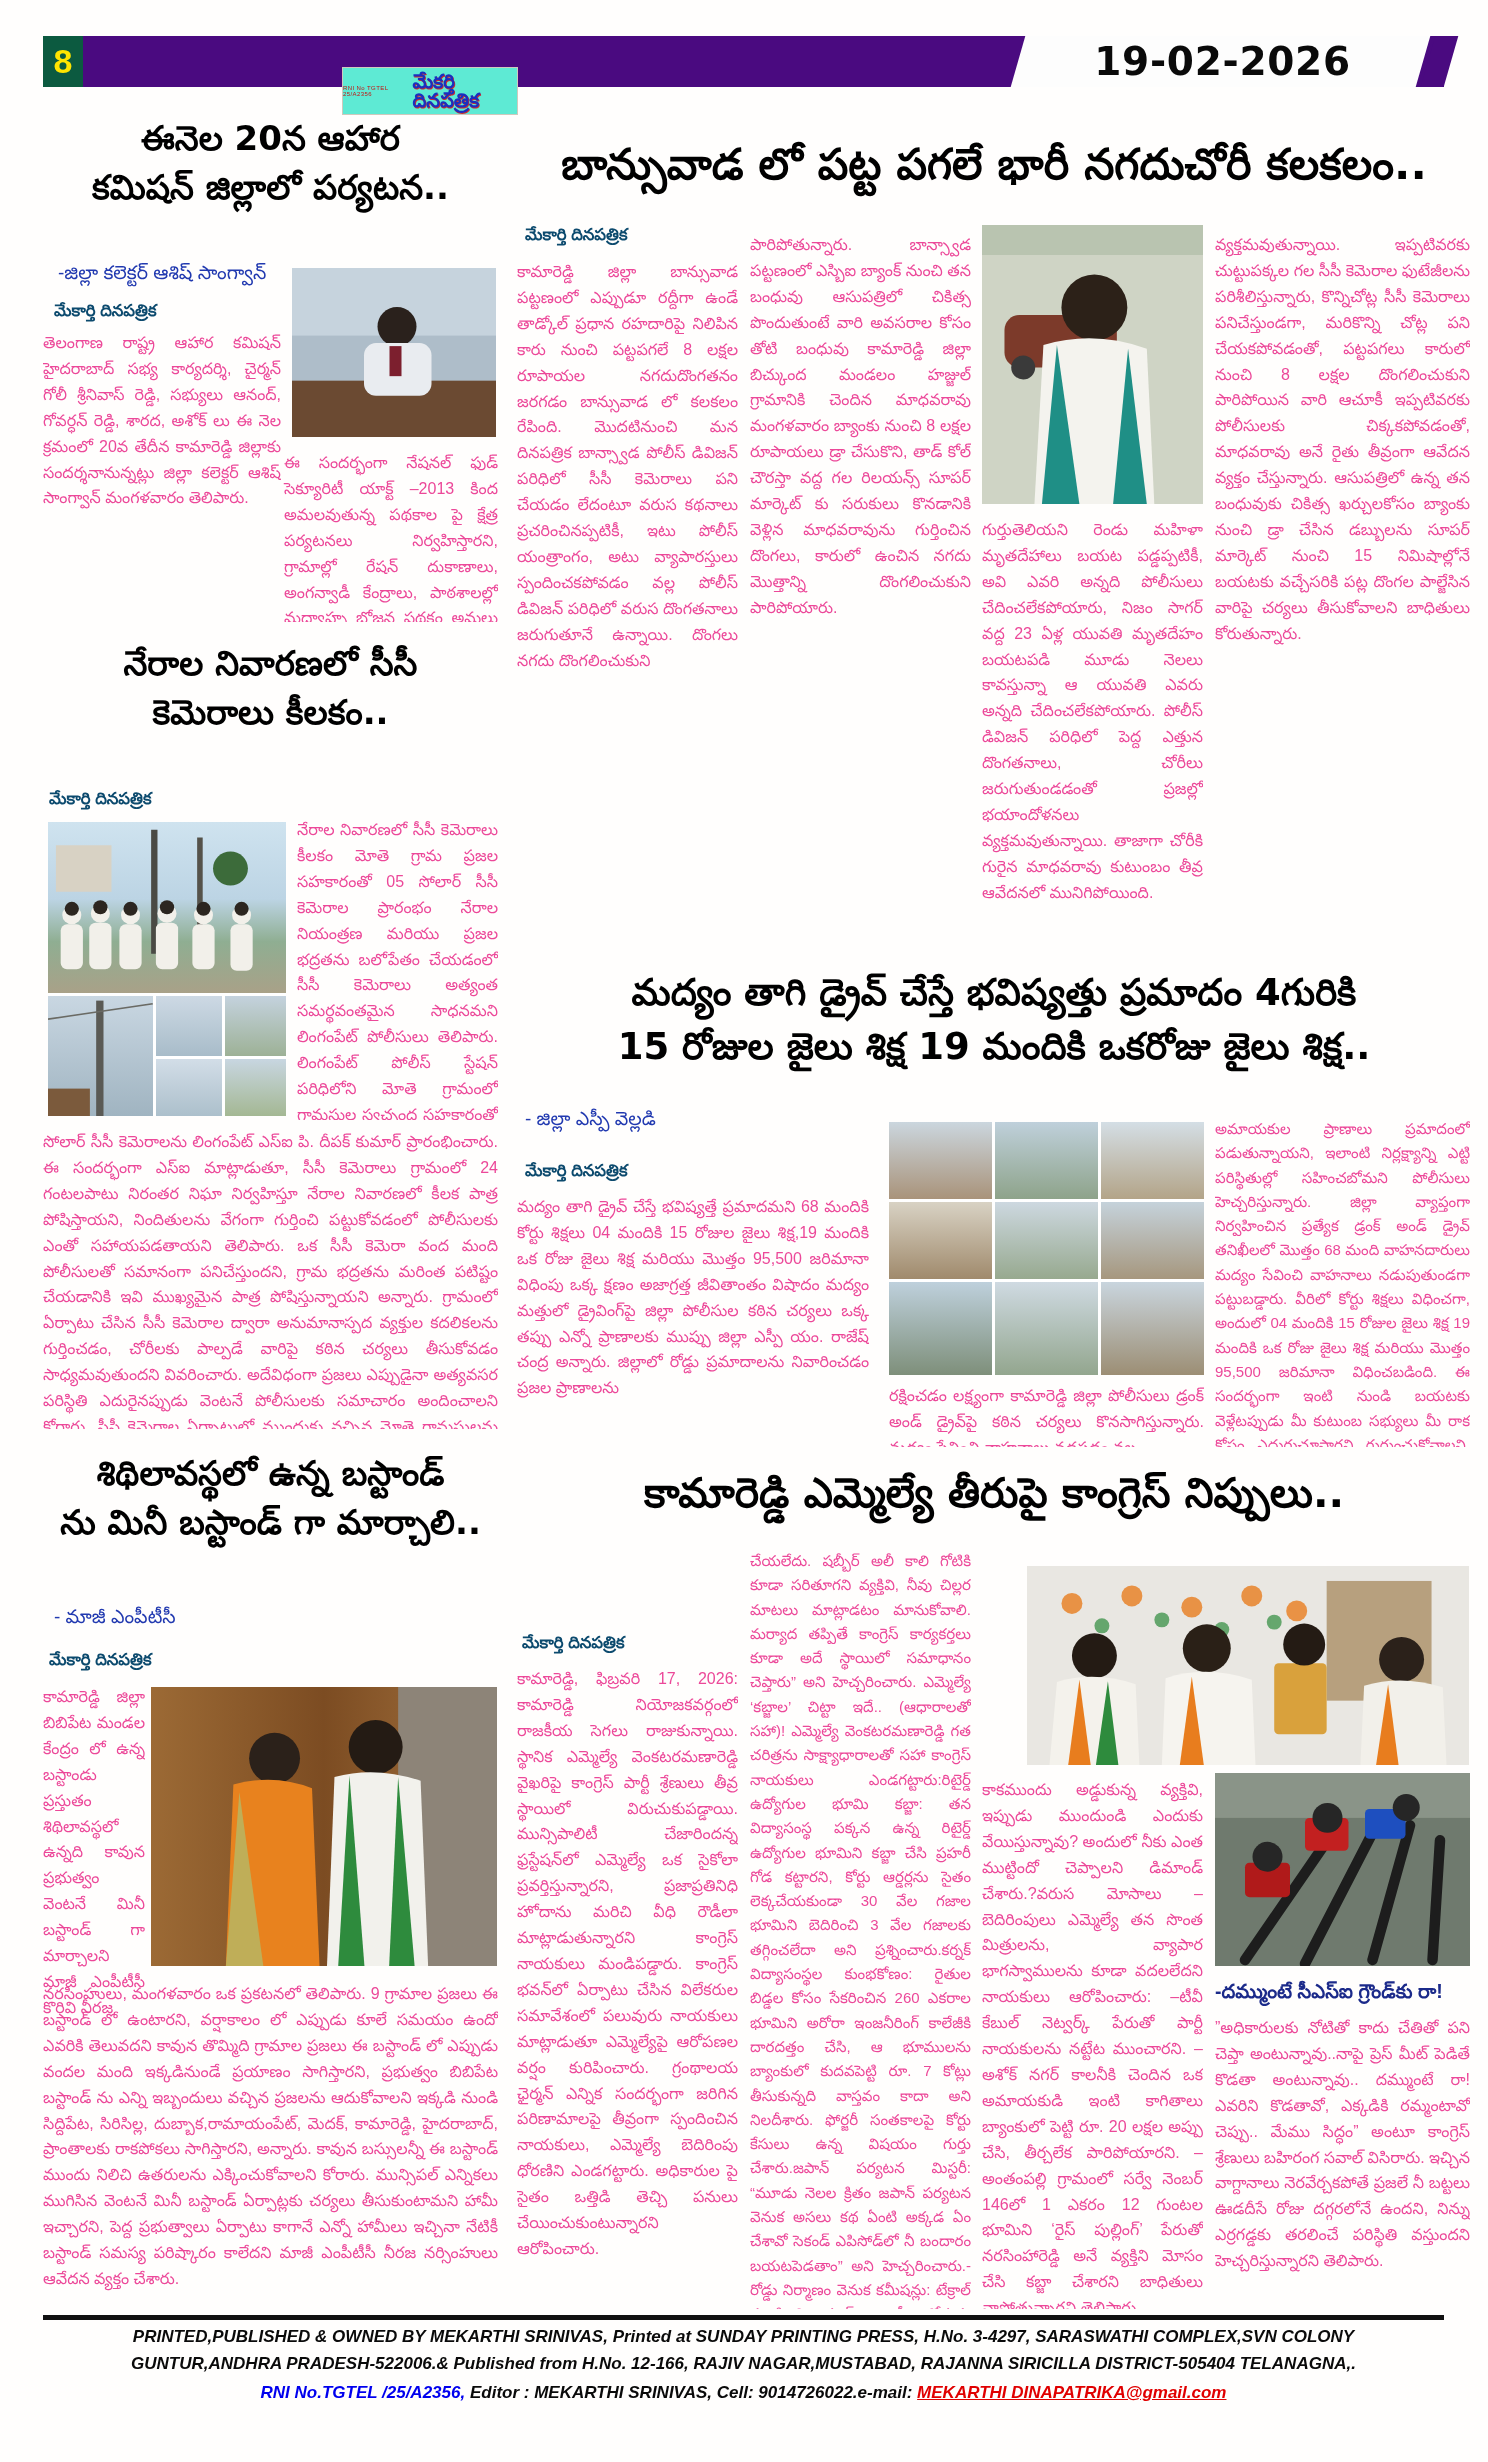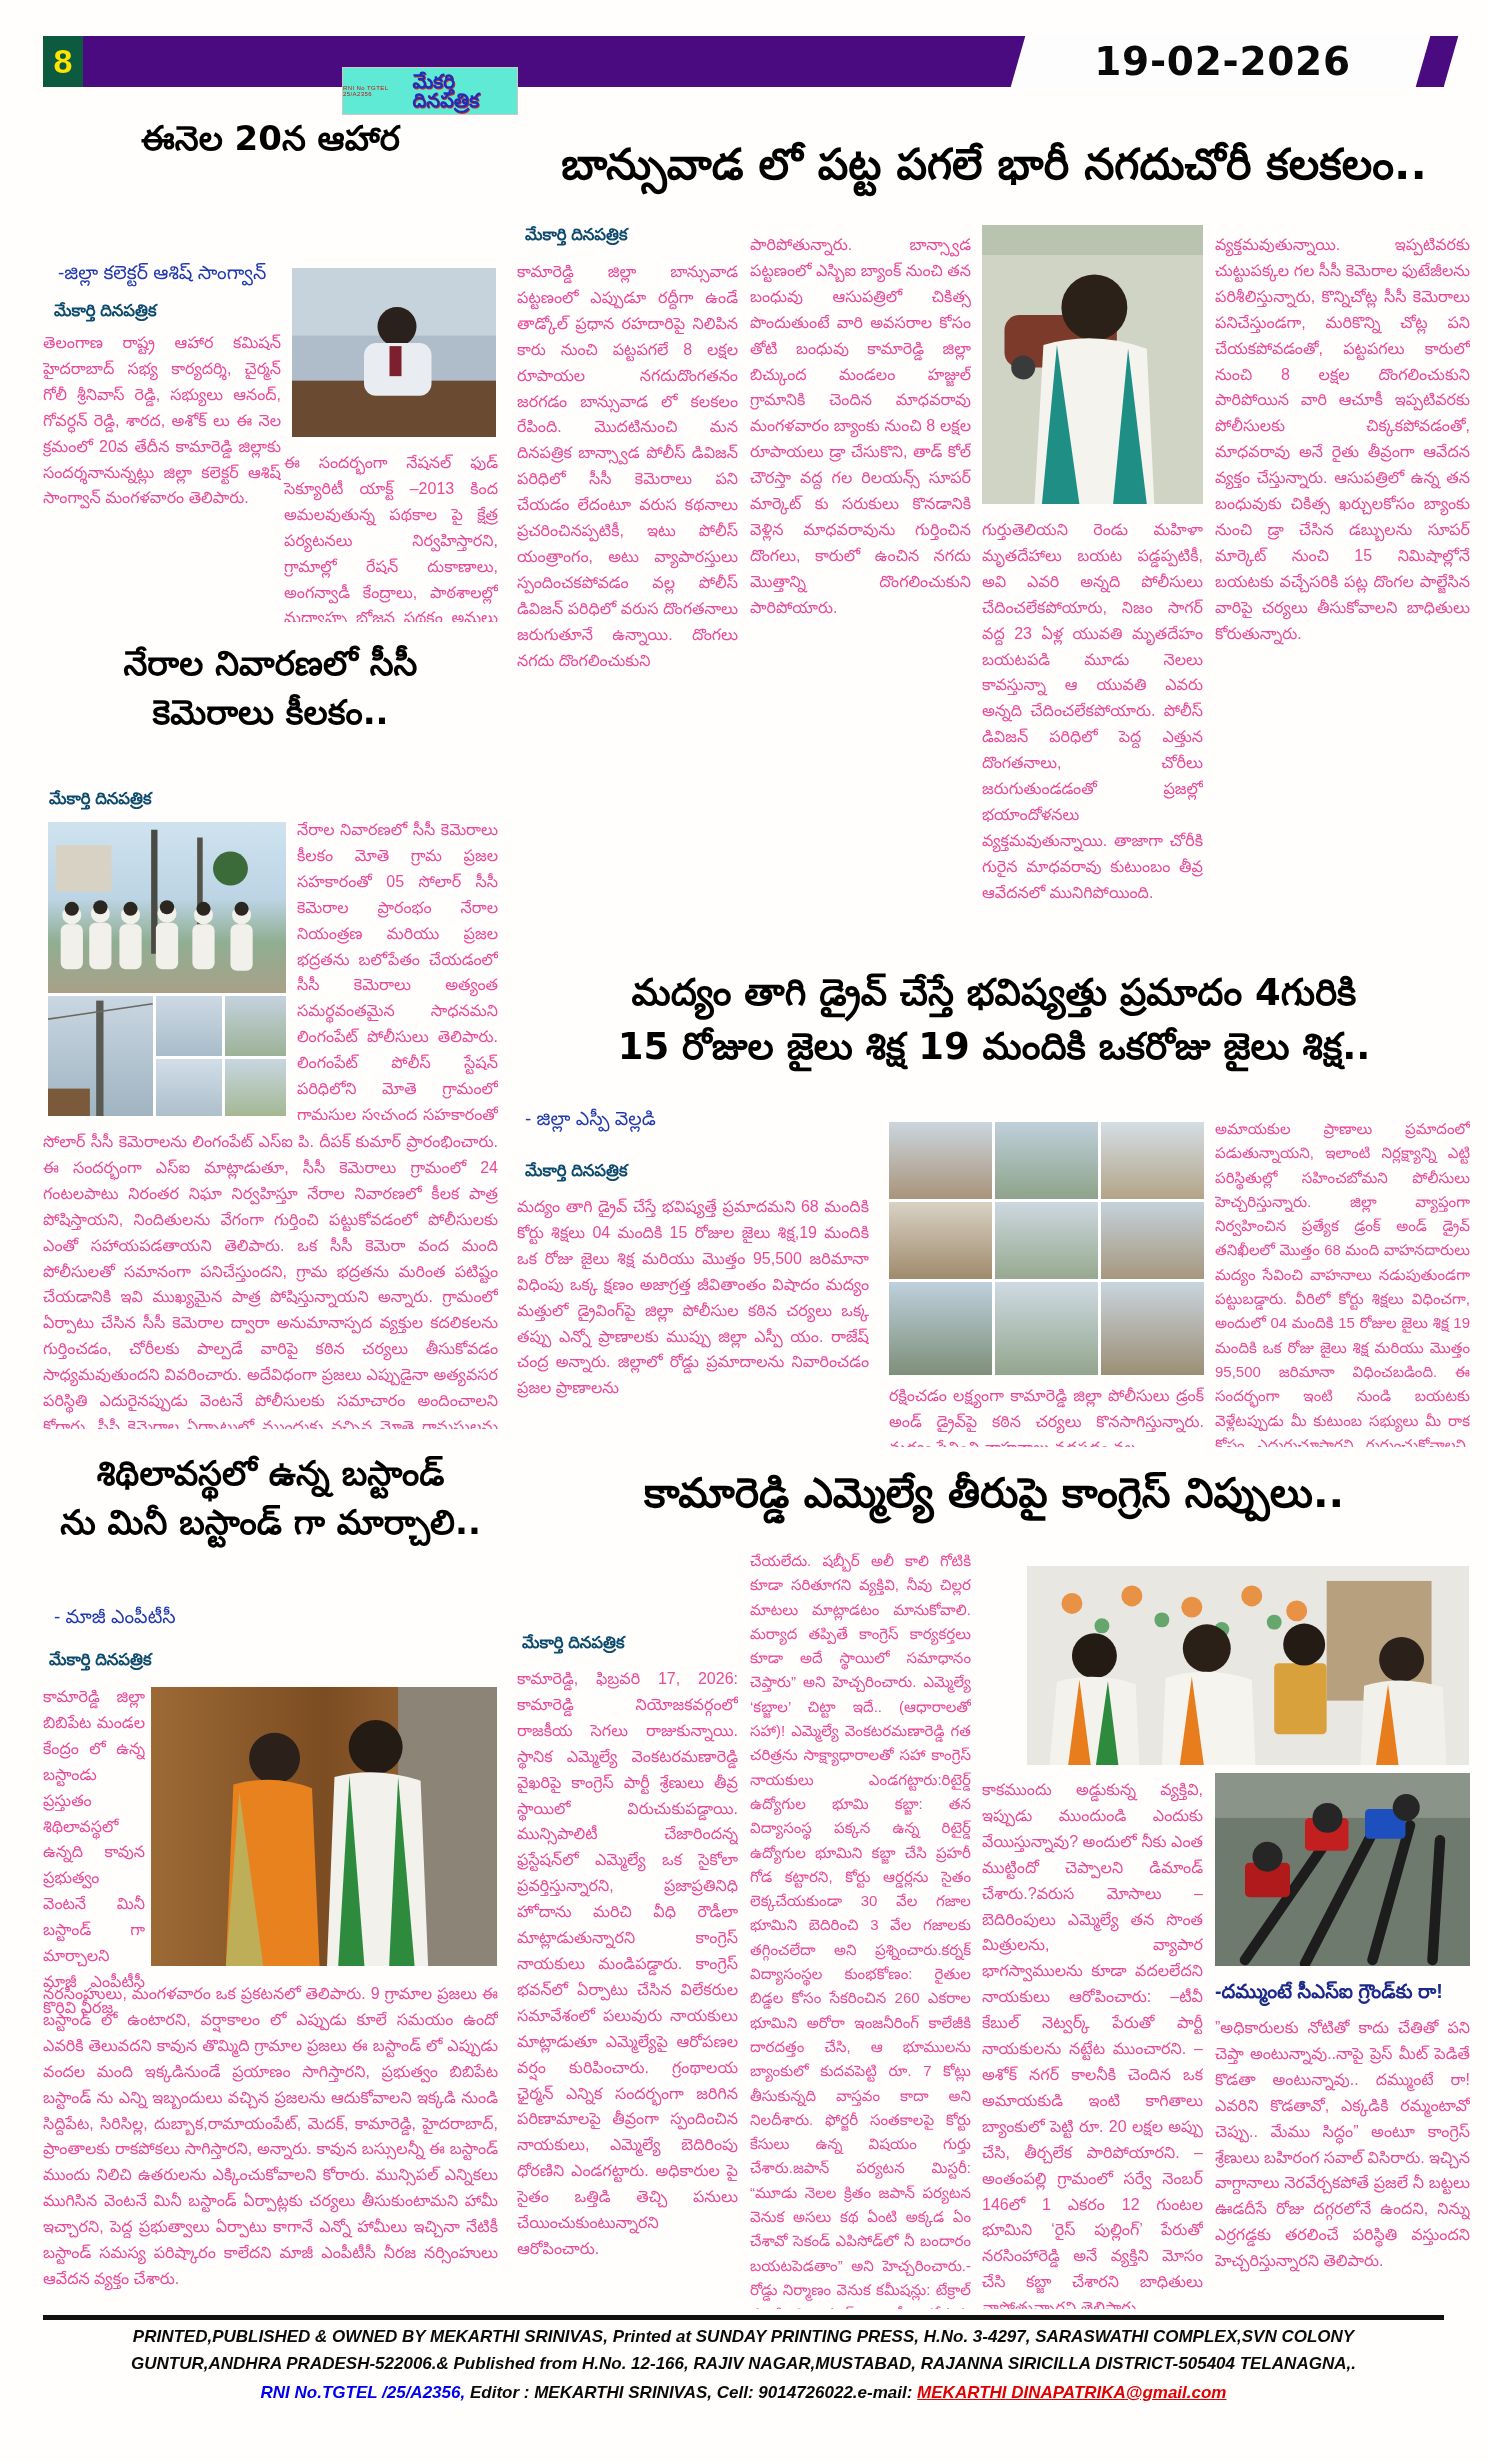--- a/index.html
+++ b/index.html
@@ -45,20 +45,21 @@
   <div class="abs" id="rightwedge"></div>
   <div class="abs" id="pagenum">8</div>
   <div class="abs" id="logobox">
     <div class="note">RNI No TGTEL 25/A2356</div>
     <div class="mast">మేకర్తి దినపత్రిక</div>
   </div>
   <div class="abs" id="daterow">19-02-2026</div>
 
   <div class="abs hl" style="left:43px;top:114px;width:455px;font-size:34px;">
     <div>ఈనెల 20న ఆహార</div>
+    <div>కమిషన్ జిల్లాలో పర్యటన..</div>
   </div>
   <div class="abs by" style="left:58px;top:262px;font-size:19px;">-జిల్లా కలెక్టర్ ఆశిష్ సాంగ్వాన్</div>
   <div class="abs cr" style="left:54px;top:301px;">మేకార్తి దినపత్రిక</div>
   <div class="abs ph" style="left:292px;top:268px;width:204px;height:169px;">
     <svg viewBox="0 0 272 225" preserveAspectRatio="none">
       <rect width="272" height="225" fill="#aebdc9"></rect>
       <rect width="272" height="90" fill="#c6d3dd"></rect>
       <rect y="150" width="272" height="75" fill="#6b4a32"></rect>
       <circle cx="140" cy="78" r="26" fill="#2a211c"></circle>
       <rect x="96" y="100" width="90" height="70" rx="16" fill="#e9ecf0"></rect>

